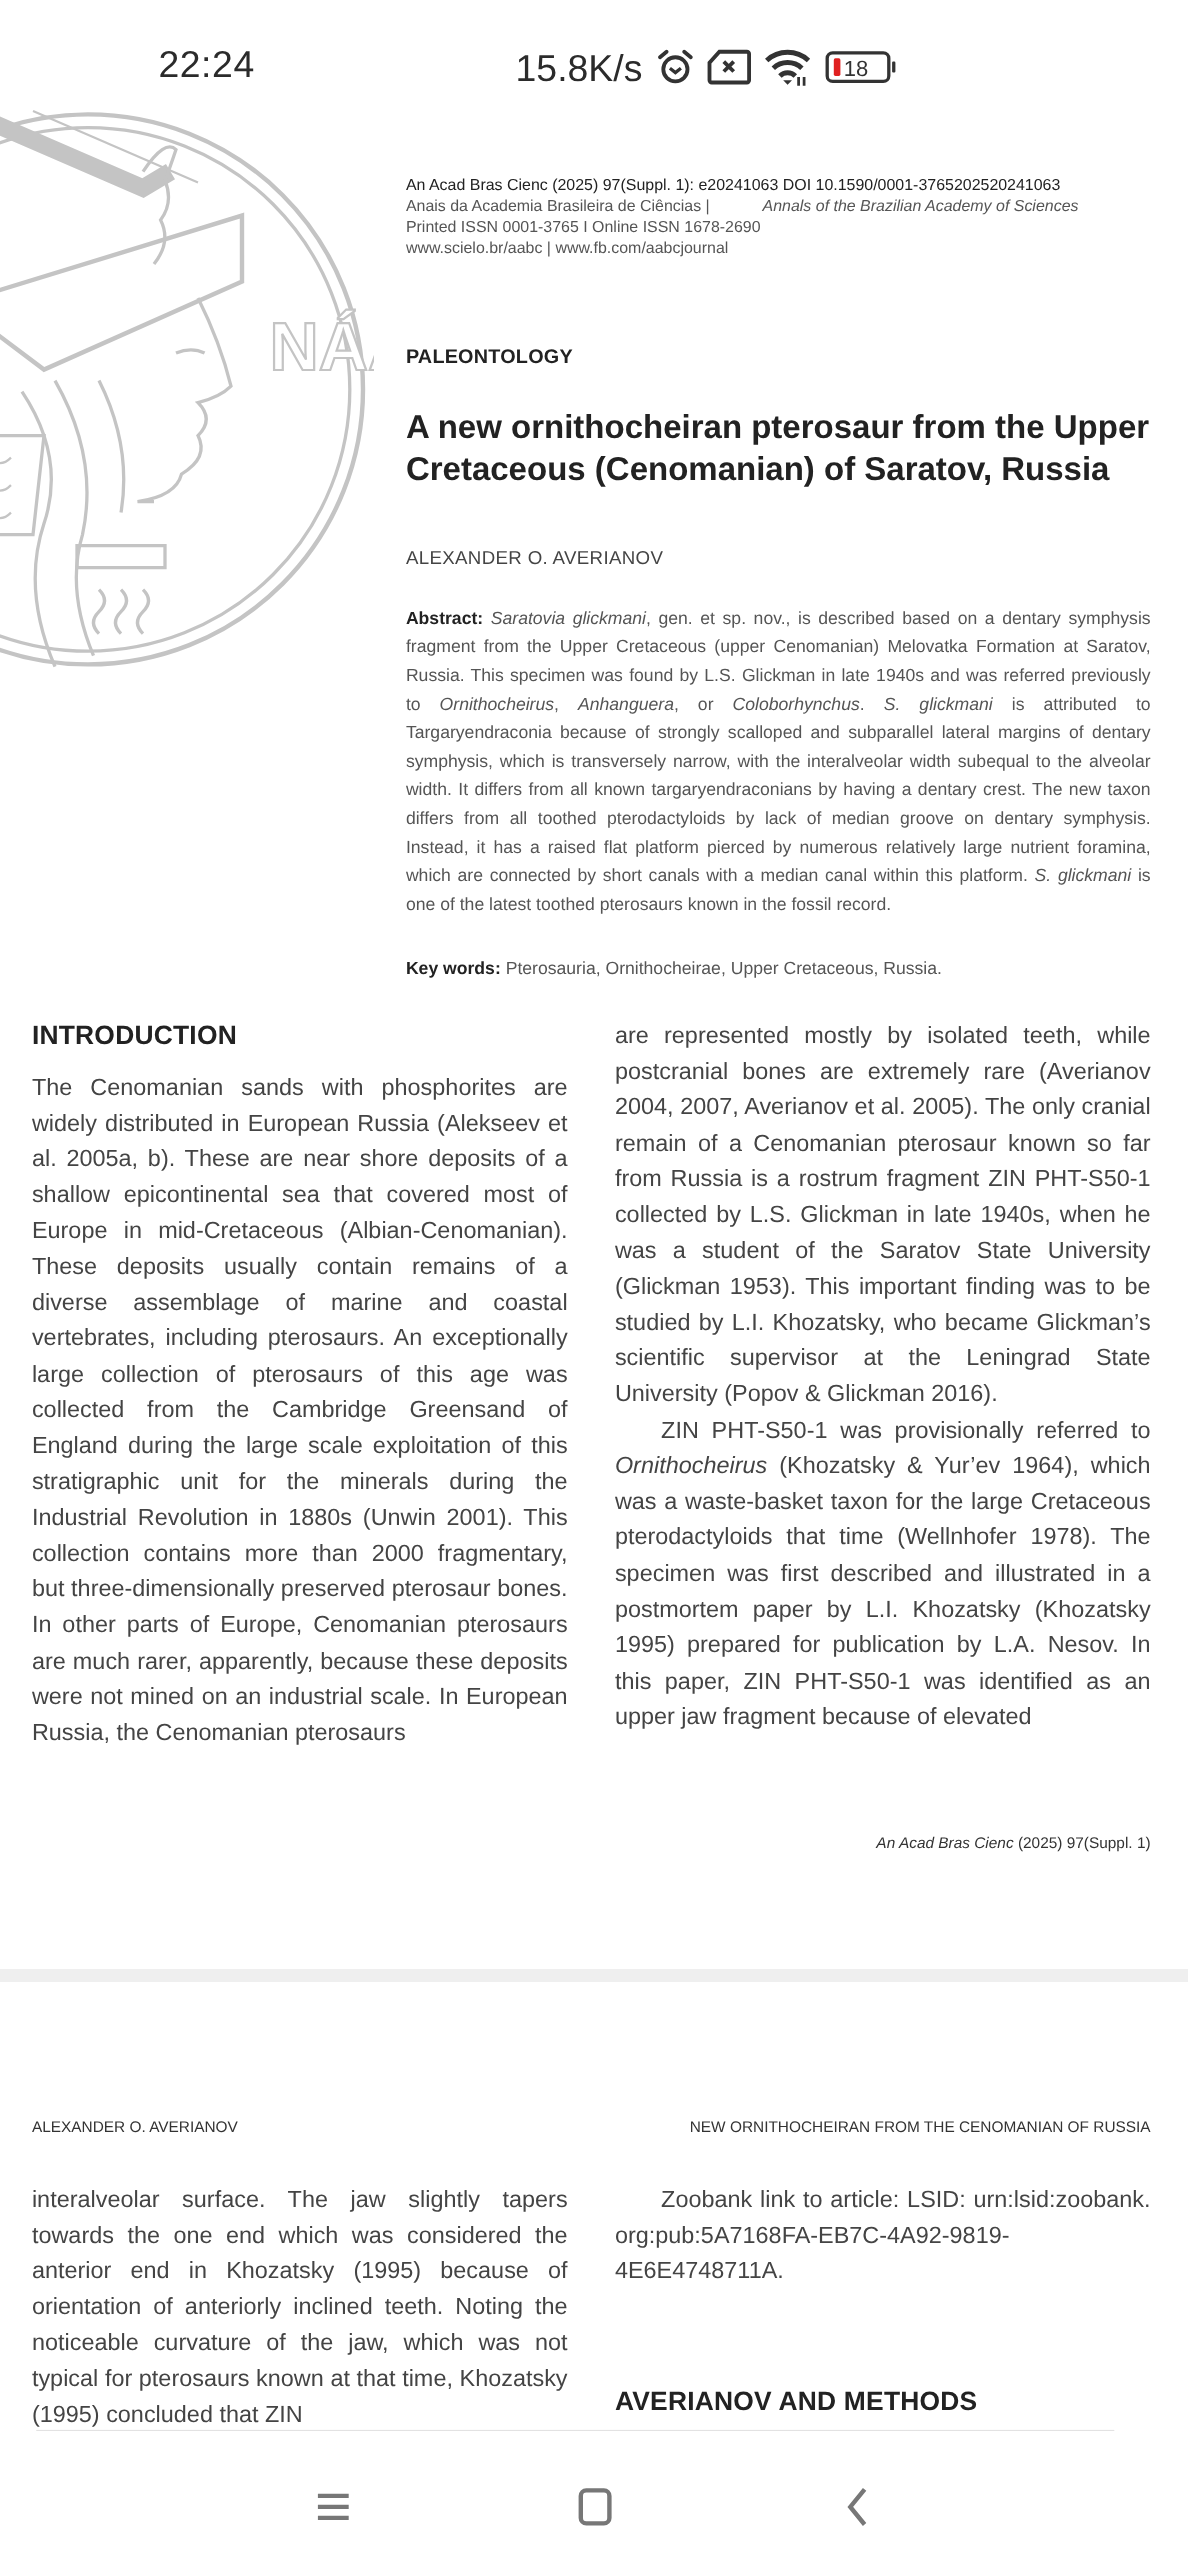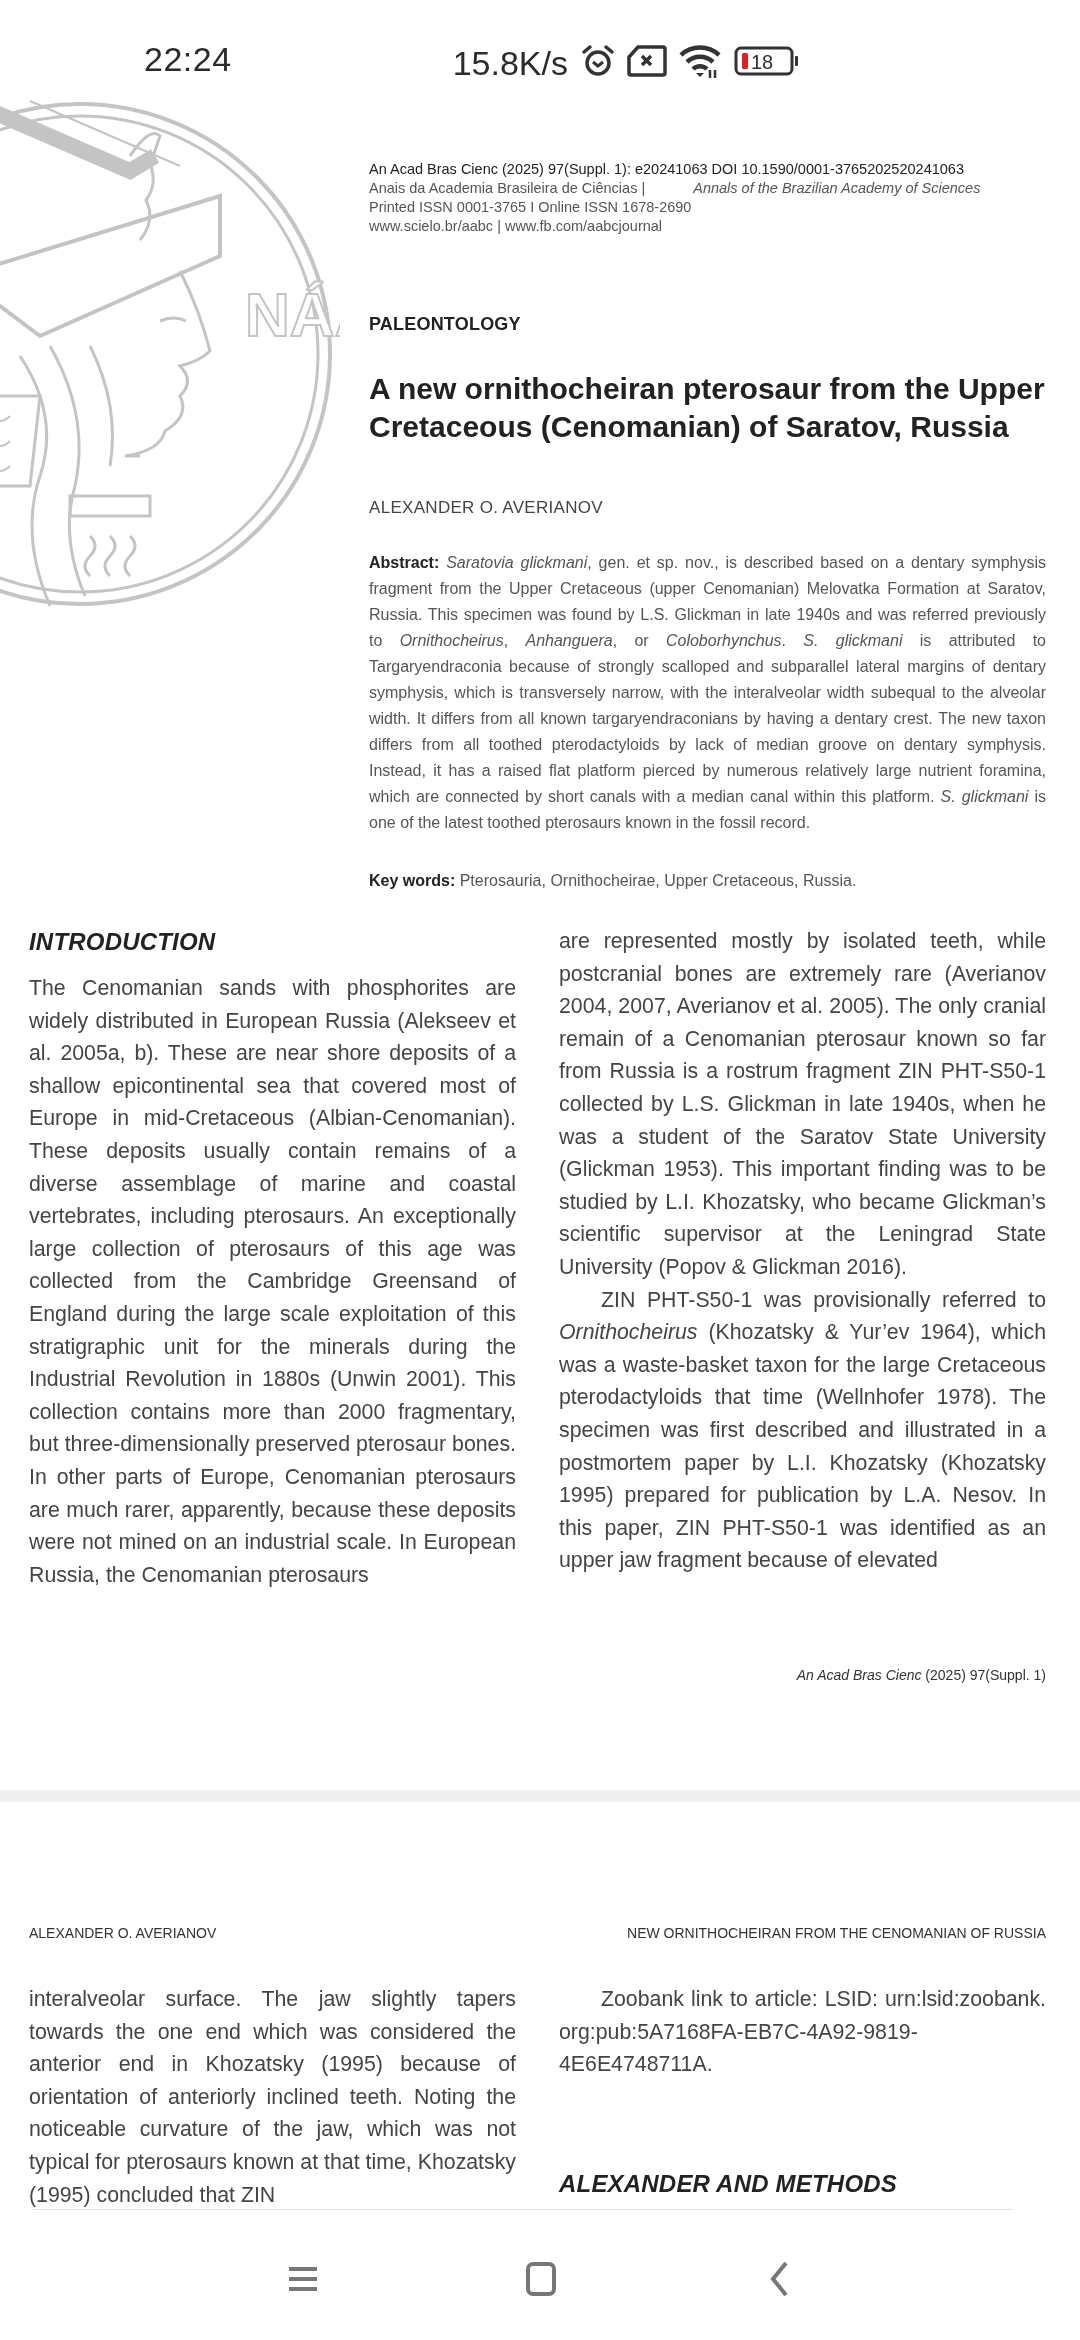--- a/index.html
+++ b/index.html
@@ -2,21 +2,21 @@
 <html><head>
 <meta charset="utf-8">
 <style>
   * { margin: 0; padding: 0; box-sizing: border-box; }
   html, body { width: 1080px; height: 2340px; background: #ffffff; overflow: hidden; }
   body { position: relative; font-family: "Liberation Sans", "DejaVu Sans", sans-serif; color: #333; }
 
   
   .status-bar { position: absolute; left: 0; top: 0; width: 888px; height: 100px; z-index: 5; }
   .status-time { position: absolute; left: 144px; top: 40px; font-size: 34px; color: #2b2b2b; letter-spacing: 0.5px; }
-  .status-right { position: absolute; right: 88px; top: 42px; display: flex; align-items: center; gap: 10px; }
+  .status-right { position: absolute; right: 72px; top: 42px; display: flex; align-items: center; gap: 10px; }
   .net-speed { font-size: 34px; color: #2b2b2b; margin-right: 2px; }
   .sicon { display: inline-block; }
 
   
   .page { position: absolute; left: 0; width: 1080px; background: #fff; }
   .page1 { top: 0; height: 1790px; }
   .page-gap { position: absolute; left: 0; top: 1790px; width: 1080px; height: 12px; background: #efefef; }
   .page2 { top: 1802px; height: 538px; }
 
   .logo { position: absolute; left: -80px; top: 96px; width: 420px; height: 520px; }
@@ -30,21 +30,21 @@
   .author { position: absolute; left: 369px; top: 498px; font-size: 17px; color: #444; letter-spacing: 0.3px; }
 
   .abstract { position: absolute; left: 369px; top: 550px; width: 677px; font-size: 16px; line-height: 26px; color: #555; text-align: justify; }
   .abstract b { color: #222; }
   .keywords { position: absolute; left: 369px; top: 868px; width: 677px; font-size: 16px; line-height: 26px; color: #555; }
   .keywords b { color: #222; }
 
   .col { position: absolute; width: 487px; font-size: 21.3px; line-height: 32.6px; color: #444; text-align: justify; }
   .col-left { left: 29px; }
   .col-right { left: 559px; }
-  .heading { font-size: 24px; font-weight: bold; color: #222; letter-spacing: 0.2px; font-style: italic; }
+  .heading { font-size: 24px; font-weight: bold; color: #222; letter-spacing: 0.2px; }
   .indent { text-indent: 42px; }
 
   .intro-heading { position: absolute; left: 29px; top: 928px; }
   .intro-left { top: 972px; }
   .intro-right { top: 925px; }
 
   .footer-cite { position: absolute; right: 34px; top: 1667px; font-size: 14px; color: #333; }
   .footer-cite i { font-style: italic; }
 
   .running-left { position: absolute; left: 29px; top: 1925px; font-size: 14px; color: #333; }
@@ -156,21 +156,21 @@
 
 <div class="page-gap"></div>
 
 <div class="page page2"></div>
 <div class="running-left">ALEXANDER O. AVERIANOV</div>
 <div class="running-right">NEW ORNITHOCHEIRAN FROM THE CENOMANIAN OF RUSSIA</div>
 <div class="col col-left p2-left">interalveolar surface. The jaw slightly tapers towards the one end which was considered the anterior end in Khozatsky (1995) because of orientation of anteriorly inclined teeth. Noting the noticeable curvature of the jaw, which was not typical for pterosaurs known at that time, Khozatsky (1995) concluded that ZIN</div>
 <div class="col col-right p2-right">
   <p class="indent">Zoobank link to article: LSID: urn:lsid:zoobank. org:pub:5A7168FA-EB7C-4A92-9819-4E6E4748711A.</p>
 </div>
-<div class="heading mm-heading">ALEXANDER AND METHODS</div>
+<div class="heading mm-heading">AVERIANOV AND METHODS</div>
 <div class="p2-rule"></div>
 
 <div class="nav-bar">
   <div class="nav-btn" style="left:273px">
     <span>
       <svg width="32" height="32" viewBox="0 0 32 32">
           <path d="M2 6 H30 M2 16 H30 M2 26 H30" stroke="#777" stroke-width="4"></path>
         </svg>
     </span>
   </div>

